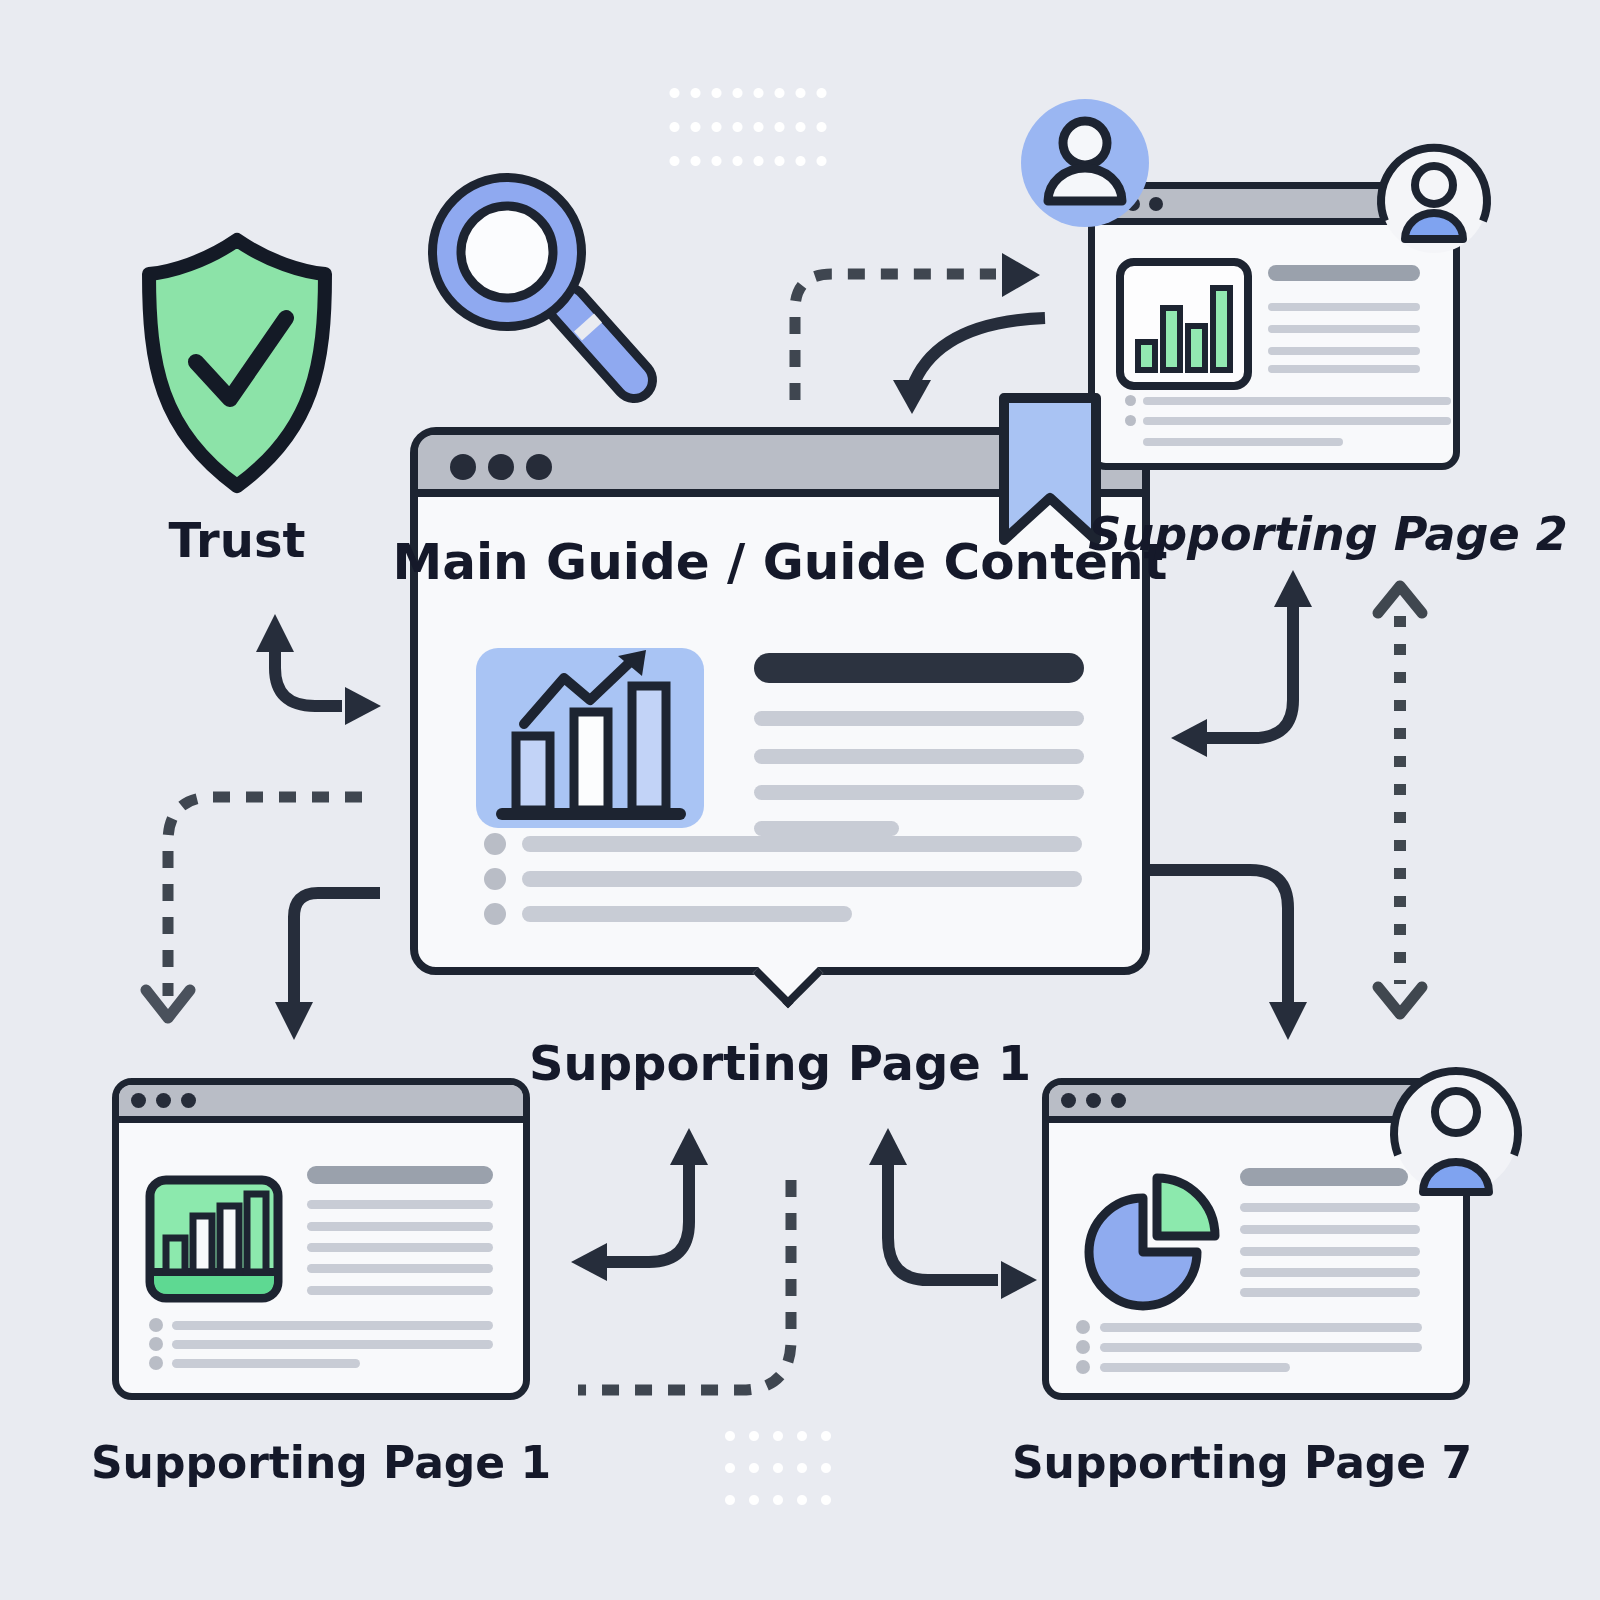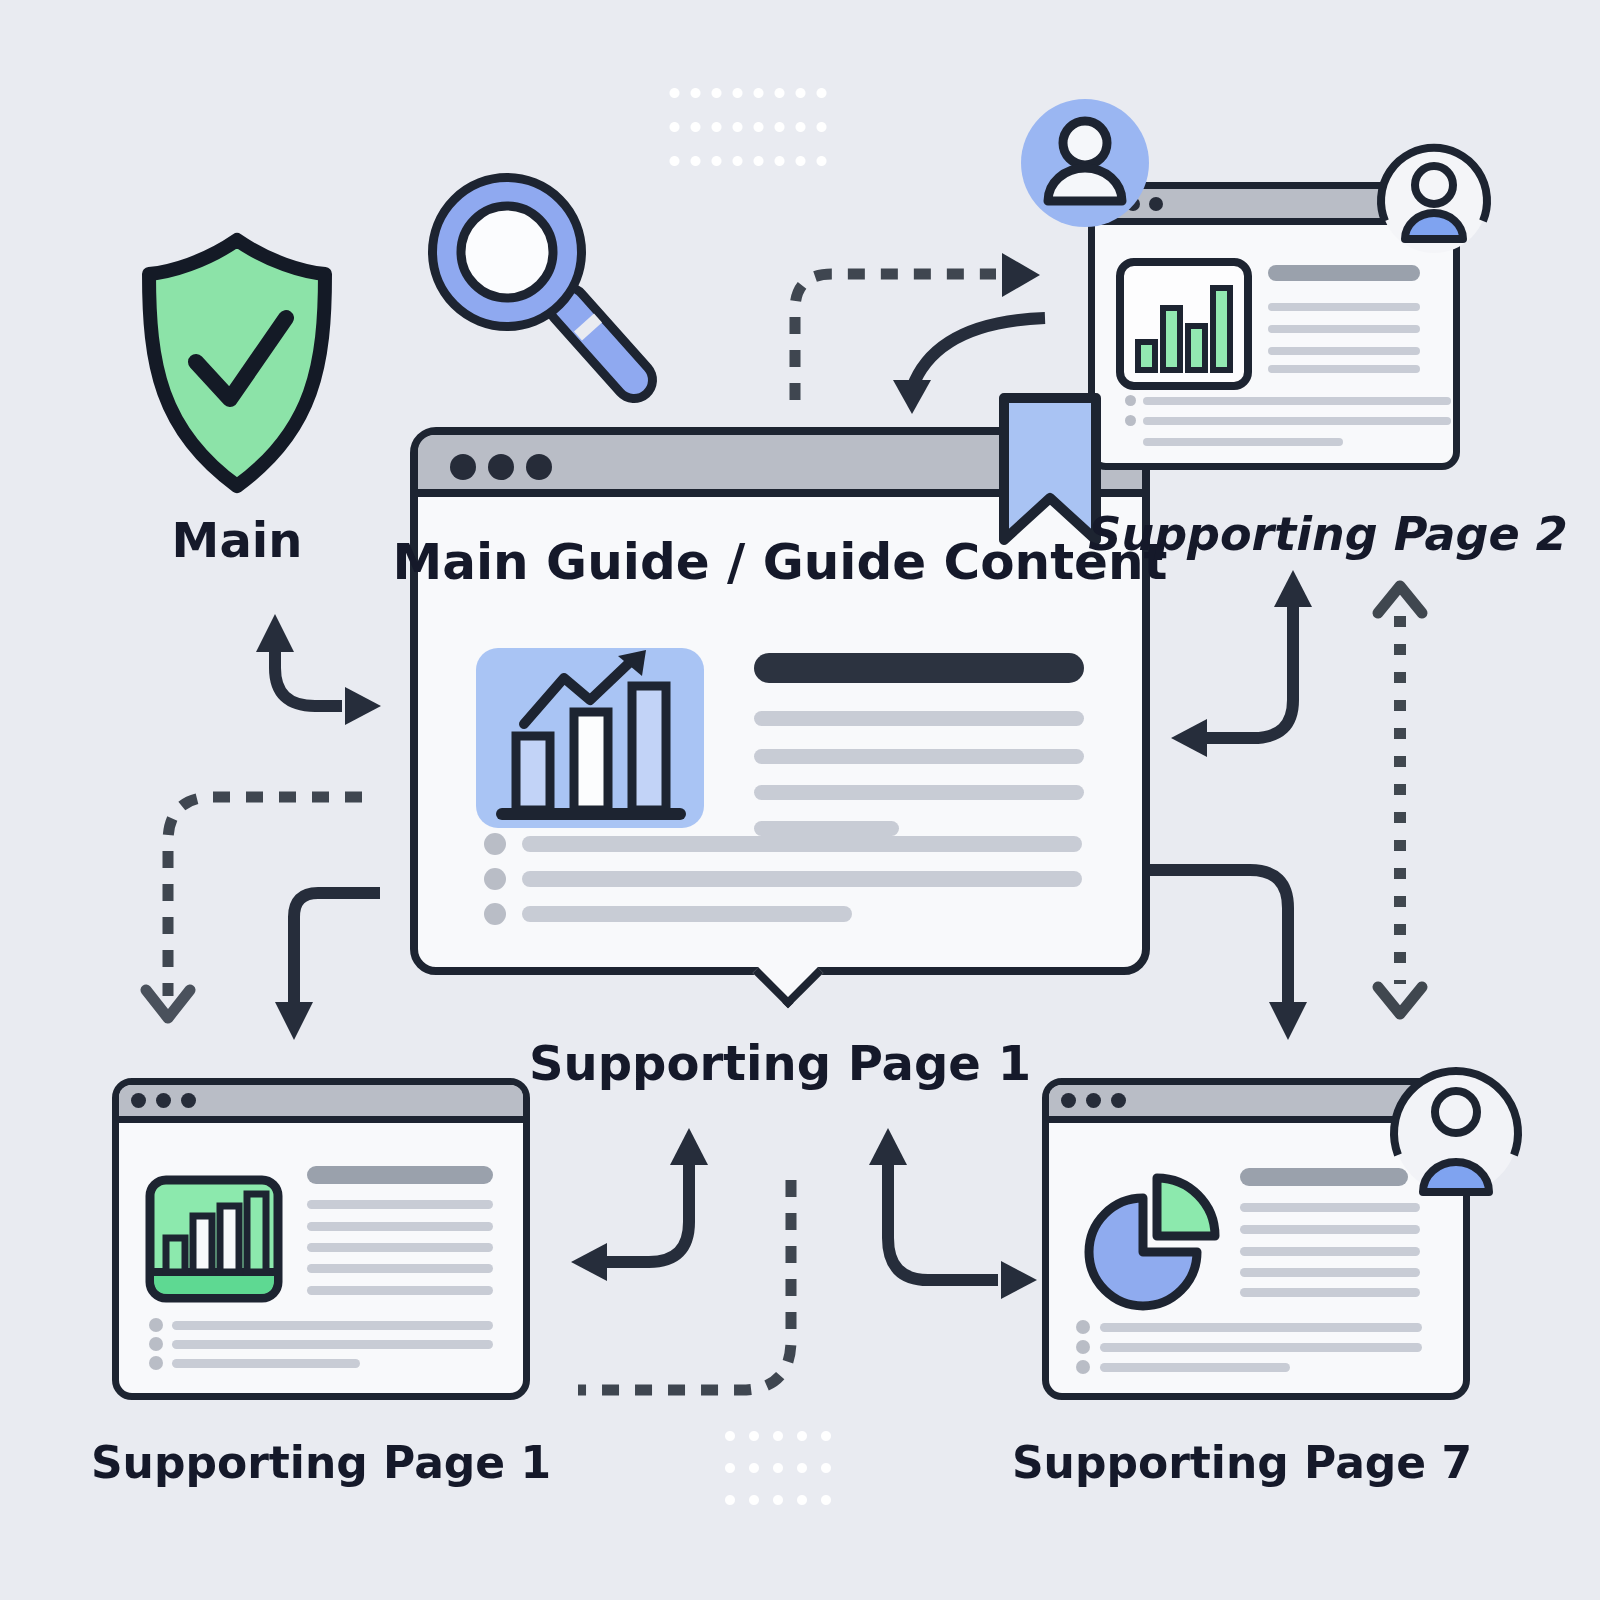--- a/index.html
+++ b/index.html
@@ -222,21 +222,21 @@
     <div class="ln light" style="left:191px;top:203px;width:180px;height:9px;"></div>
     <div class="bdot" style="left:27px;top:235px;width:14px;height:14px;"></div>
     <div class="ln light" style="left:51px;top:238px;width:322px;height:9px;"></div>
     <div class="bdot" style="left:27px;top:255px;width:14px;height:14px;"></div>
     <div class="ln light" style="left:51px;top:258px;width:322px;height:9px;"></div>
     <div class="bdot" style="left:27px;top:275px;width:14px;height:14px;"></div>
     <div class="ln light" style="left:51px;top:278px;width:190px;height:9px;"></div>
   </div>
   <div class="lbl" id="lbl-sp3" style="left:1242px;top:1462px;">Supporting Page 7</div>
 
-  <div class="lbl" id="lbl-trust" style="left:237px;top:540px;">Main</div>
+  <div class="lbl" id="lbl-trust" style="left:237px;top:540px;">Trust</div>
   <div class="lbl" id="lbl-center" style="left:780px;top:1063px;">Supporting Page 1</div>
 
   <svg id="icon-layer" class="layer" viewBox="0 0 1600 1600">
 
     <g>
       <path d="M237 240 C205 262 171 272 149 274 C149 364 160 430 237 486 C314 430 325 364 325 274 C303 272 269 262 237 240 Z" fill="#8ce3a8" stroke="#141a26" stroke-width="14" stroke-linejoin="round"></path>
       <path d="M196 362 L230 399 L286 318" fill="none" stroke="#141a26" stroke-width="16" stroke-linecap="round" stroke-linejoin="round"></path>
     </g>
 
     <g>

